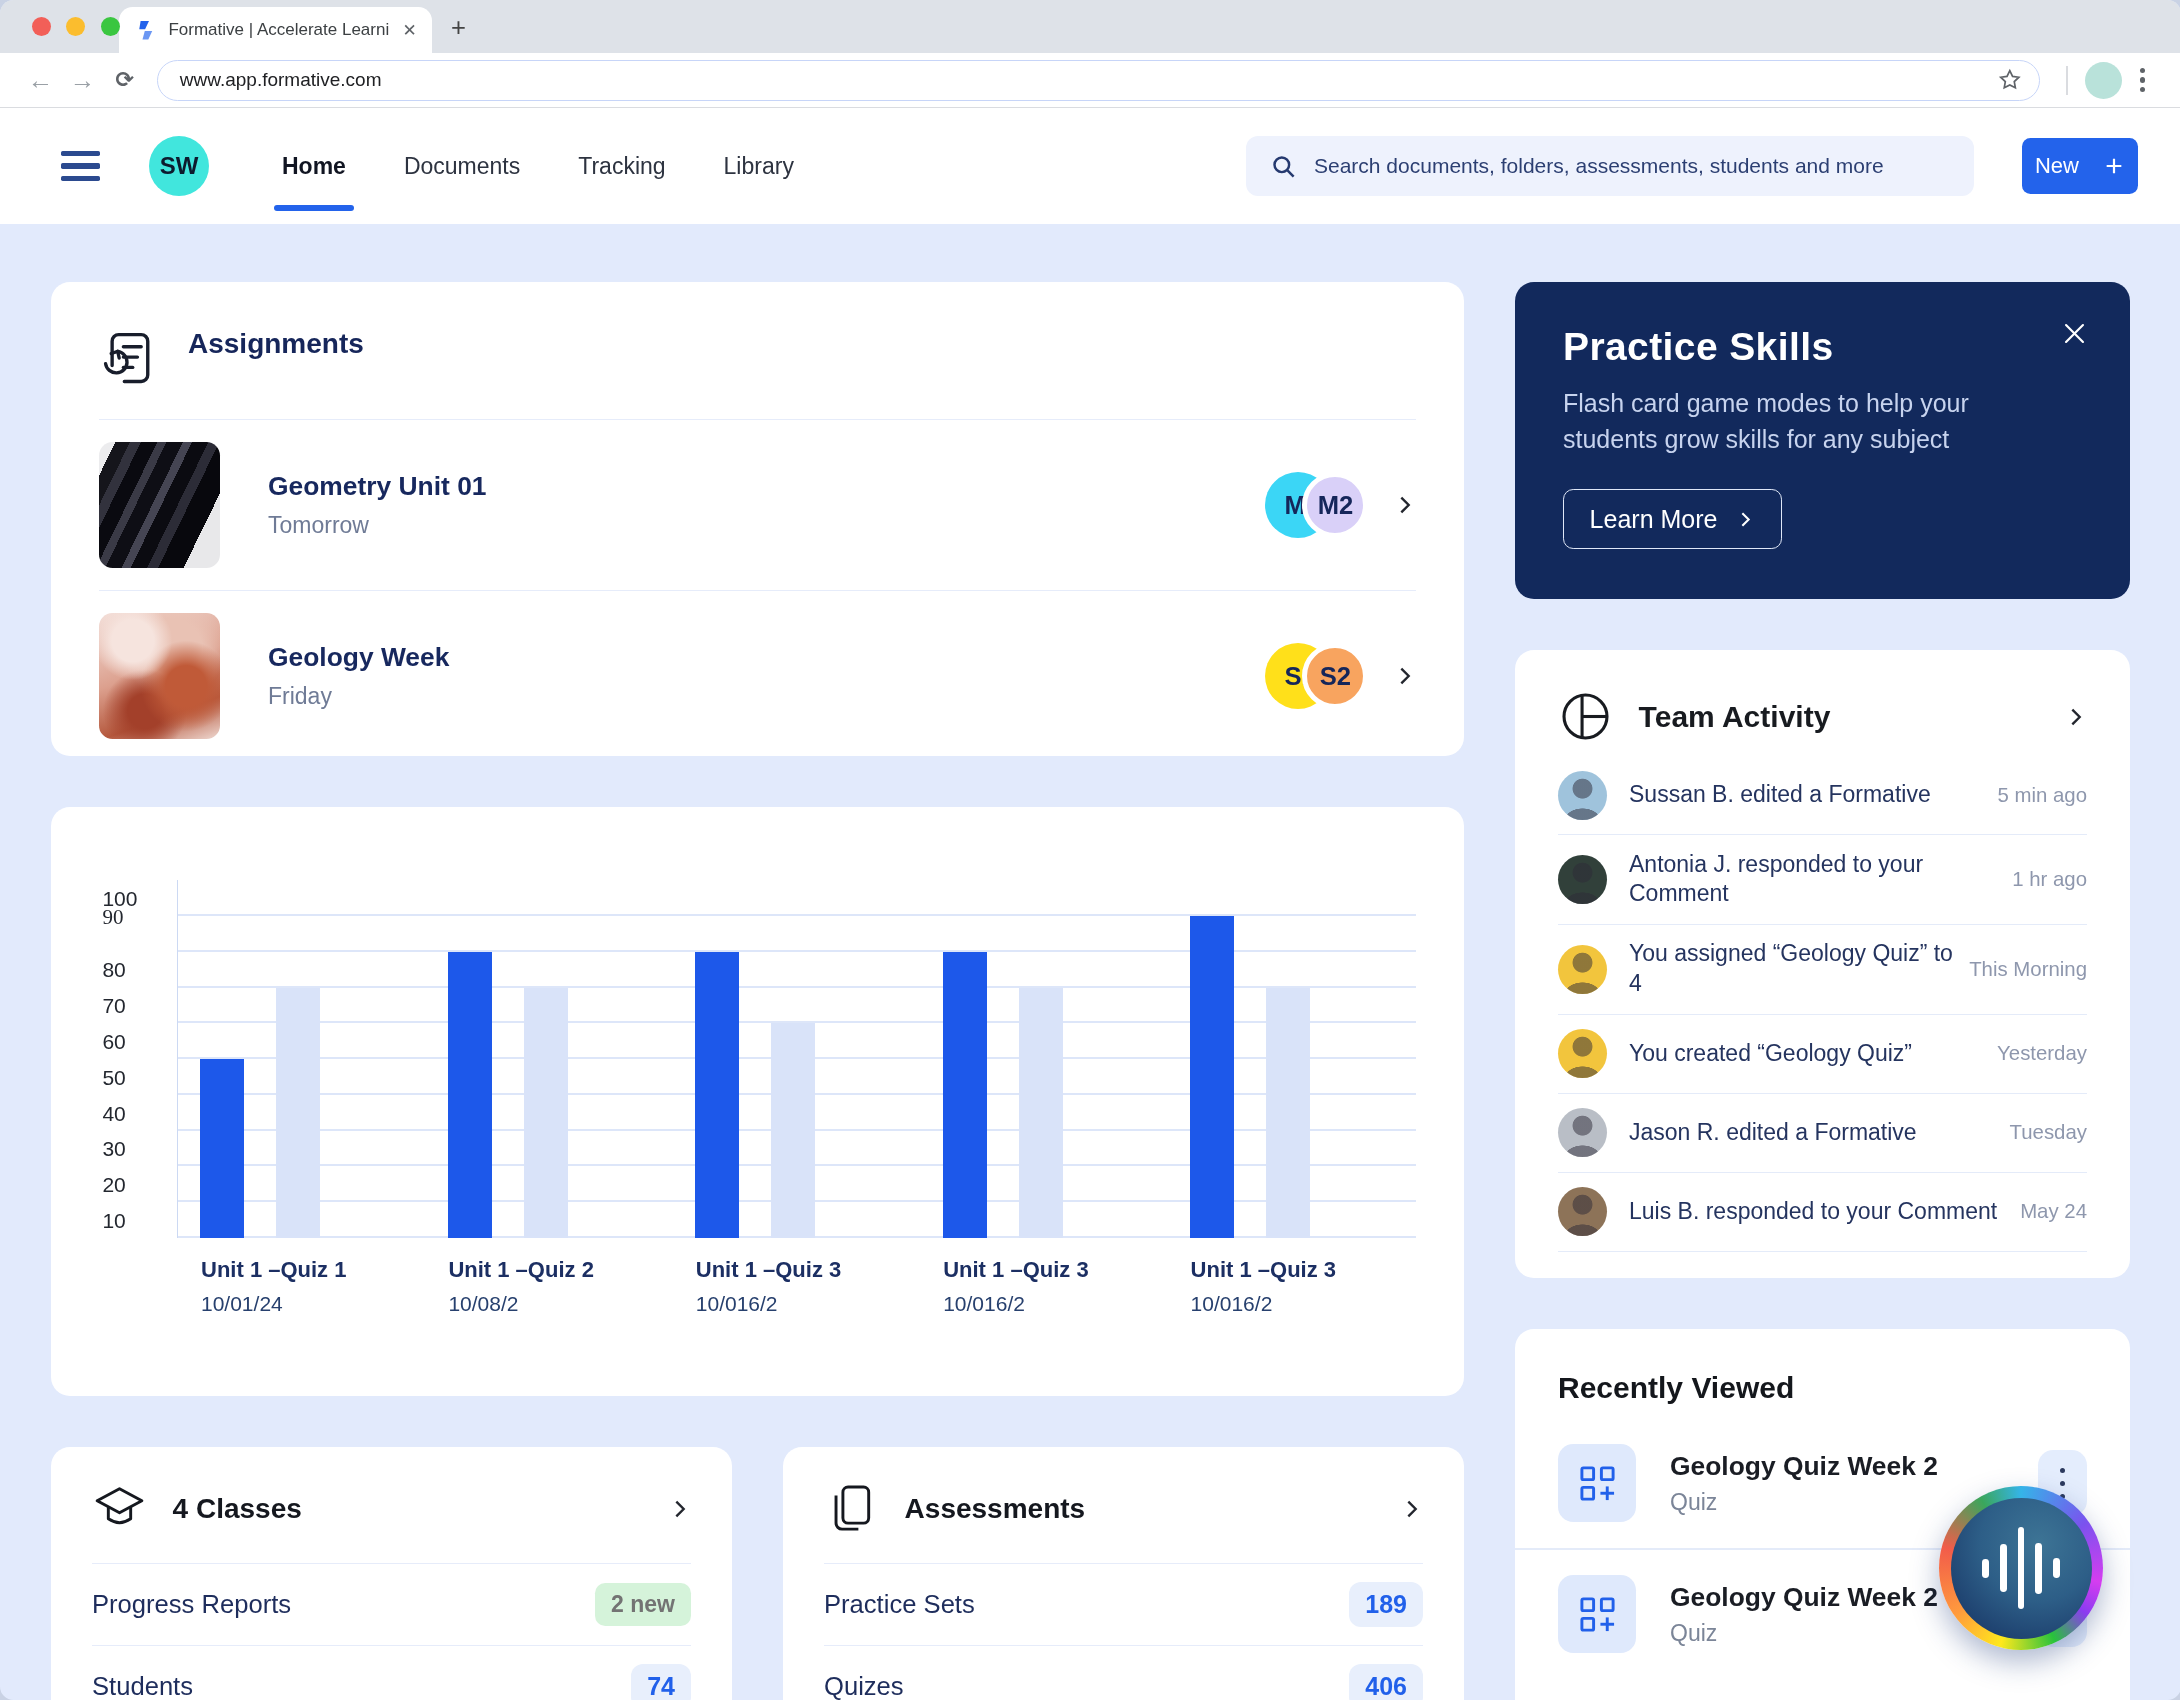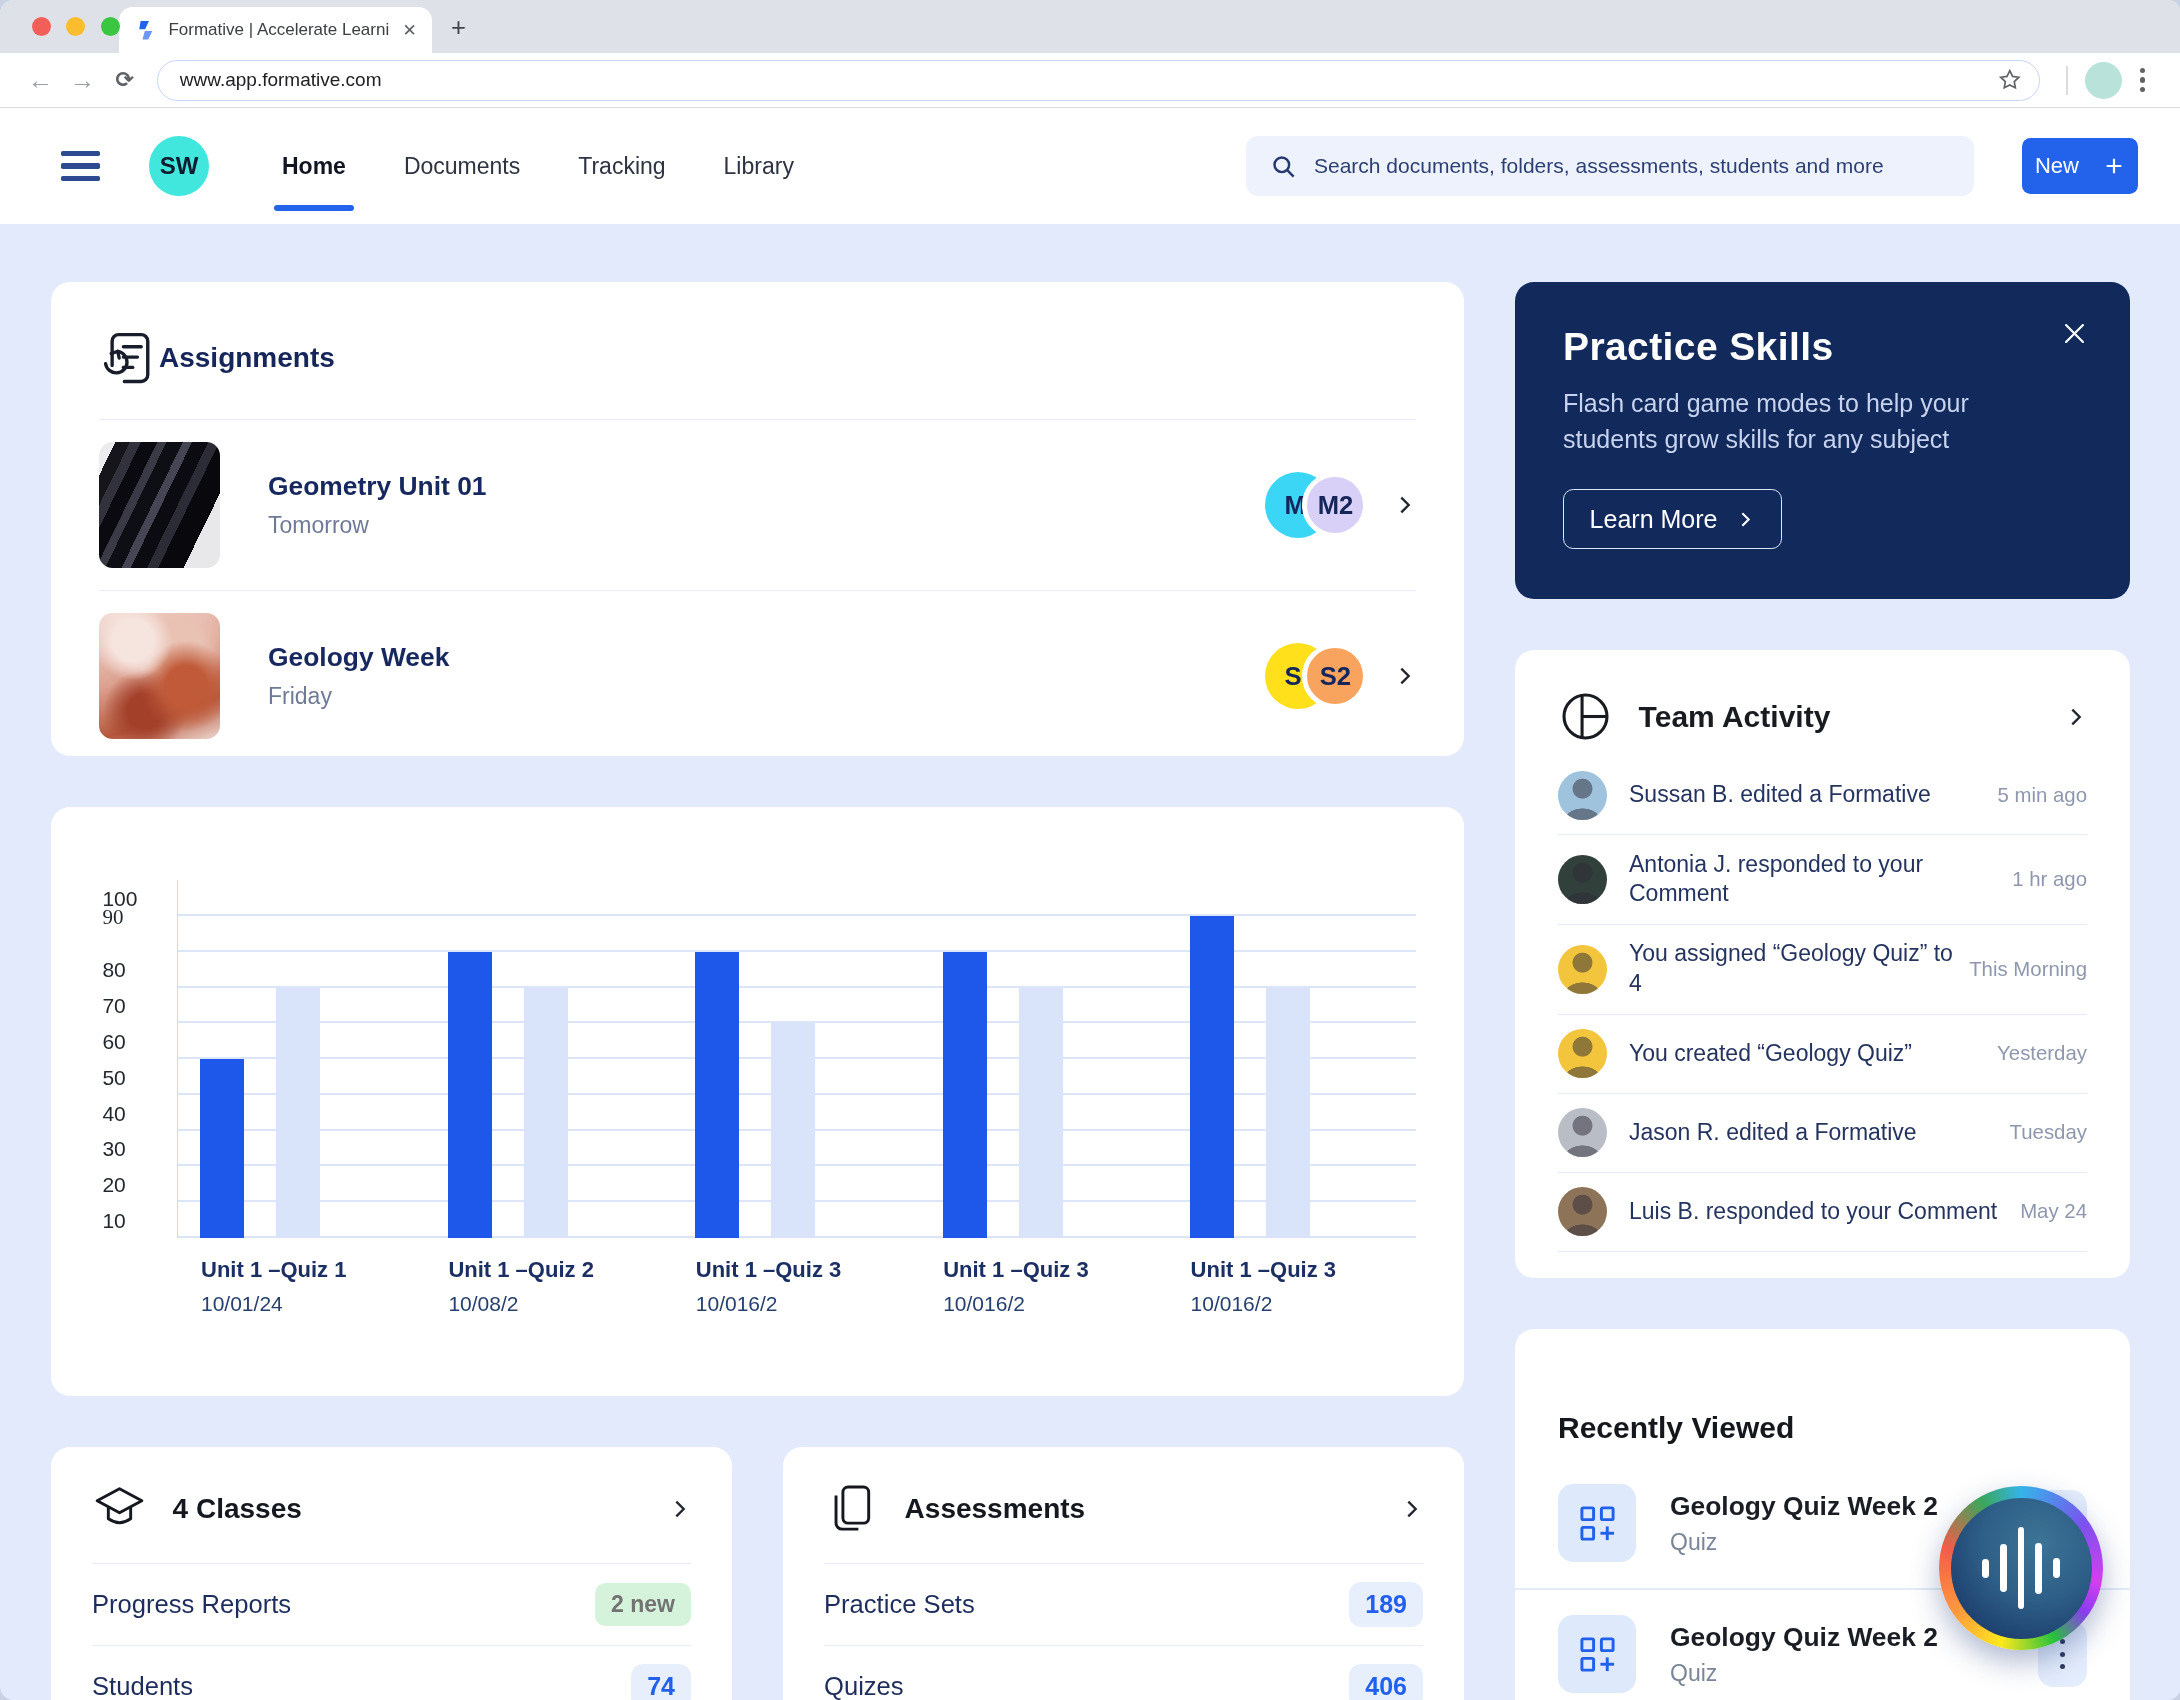--- a/index.html
+++ b/index.html
@@ -40,21 +40,21 @@
   .new-btn { margin-left:48px; width:116px; height:56px; background:#2363eb; border-radius:8.5px; color:#fff; font-size:22px; display:flex; align-items:center; justify-content:center; gap:24px; }
 
   
   .main { display:flex; padding:58px 51px; gap:51px; align-items:flex-start; }
   .col-left { width:1413px; display:flex; flex-direction:column; gap:51px; }
   .col-right { flex:1; display:flex; flex-direction:column; gap:51px; }
   .card { background:#fff; border-radius:19px; }
 
   
   .assignments { height:474px; padding:31px 48px 0; }
-  .card-head { display:flex; align-items:center; }
+  .card-head { display:flex; align-items:flex-start; gap:29px; }
   .card-head .head-title { font-size:28px; font-weight:bold; color:#16265a; }
   .assign-head { padding:15.3px 0 31px; border-bottom:1.7px solid #e6ecfa; }
   .assign-row { display:flex; align-items:center; padding:22px 0; border-bottom:1.7px solid #e6ecfa; }
   .assign-row:last-child { border-bottom:none; }
   .thumb { width:121px; height:126px; border-radius:13.6px; flex:0 0 auto; }
   .thumb-geometry { background:linear-gradient(116deg,#ececee 0 9%,#15151b 9% 17%,#32323d 17% 23%,#0a0a10 23% 32%,#3a3a46 32% 37%,#0e0e15 37% 46%,#454553 46% 51%,#0b0b11 51% 60%,#2c2c37 60% 66%,#08080d 66% 80%,#e8e8ea 80%); }
   .thumb-geology { background:radial-gradient(circle at 28% 22%,#f6e4de 0 16%,rgba(0,0,0,0) 30%),radial-gradient(circle at 72% 58%,#c05a38 0 18%,rgba(0,0,0,0) 40%),radial-gradient(circle at 38% 78%,#a3402a 0 14%,rgba(0,0,0,0) 34%),radial-gradient(circle at 62% 28%,#e9c2b4 0 24%,rgba(0,0,0,0) 44%),linear-gradient(160deg,#f3ded8,#dca08e 45%,#b4573c 75%,#efd9d2); }
   .assign-info { margin-left:48px; flex:1; }
   .assign-title { font-size:26.4px; font-weight:bold; color:#17285e; }
   .assign-due { font-size:23px; color:#6f7b96; margin-top:10.2px; }
@@ -108,21 +108,21 @@
   .team-head { display:flex; align-items:center; gap:25.6px; padding:5.1px 0 12px; }
   .team-title { font-size:30px; font-weight:bold; color:#181b20; flex:1; }
   .ta-row { display:flex; align-items:center; padding:14.5px 0; border-bottom:1.7px solid #e4ebf9; }
   .ta-avatar { width:49px; height:49px; border-radius:50%; flex:0 0 auto; position:relative; overflow:hidden; }
   .ta-avatar::after { content:""; position:absolute; inset:0; background:radial-gradient(circle at 50% 36%, rgba(45,42,55,.5) 0 24%, rgba(0,0,0,0) 26%), radial-gradient(ellipse 60% 42% at 50% 102%, rgba(45,42,55,.5) 0 60%, rgba(0,0,0,0) 62%); }
   .ta-text { flex:1; margin-left:22px; font-size:23px; color:#25345f; line-height:1.3; padding-right:12px; }
   .ta-time { font-size:20.4px; color:#8e97ad; white-space:nowrap; }
 
   
   .recent { height:511px; padding:37px 43px 0; }
-  .recent-title { font-size:30px; font-weight:bold; color:#14171c; padding:5.1px 0 13.6px;margin-top:40px; }
+  .recent-title { font-size:30px; font-weight:bold; color:#14171c; padding:5.1px 0 13.6px; }
   .rv-row { display:flex; align-items:center; padding:25.6px 0; }
   .rv-row + .rv-divider { height:1.7px; background:#e4ebf9; margin:0 -43px; }
   .rv-divider { height:1.7px; background:#e4ebf9; margin:0 -43px; }
   .rv-tile { width:78px; height:78px; border-radius:15.3px; background:#dfe9fc; display:flex; align-items:center; justify-content:center; flex:0 0 auto; }
   .rv-info { margin-left:34px; flex:1; }
   .rv-item-title { font-size:26.4px; font-weight:bold; color:#1a1d24; }
   .rv-item-sub { font-size:23px; color:#7b8598; margin-top:6.8px; }
   .rv-kebab { width:49px; height:66px; border-radius:15.3px; background:#e4edfd; display:flex; flex-direction:column; align-items:center; justify-content:center; gap:7.7px; }
   .rv-kebab i { width:5.1px; height:5.1px; border-radius:50%; background:#2c3a5e; display:block; }
 

